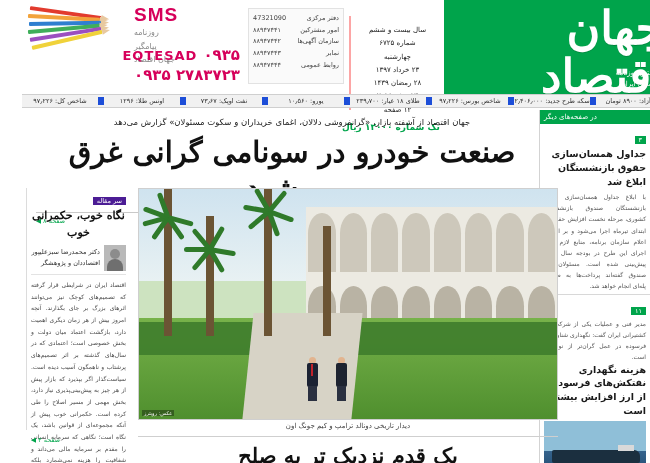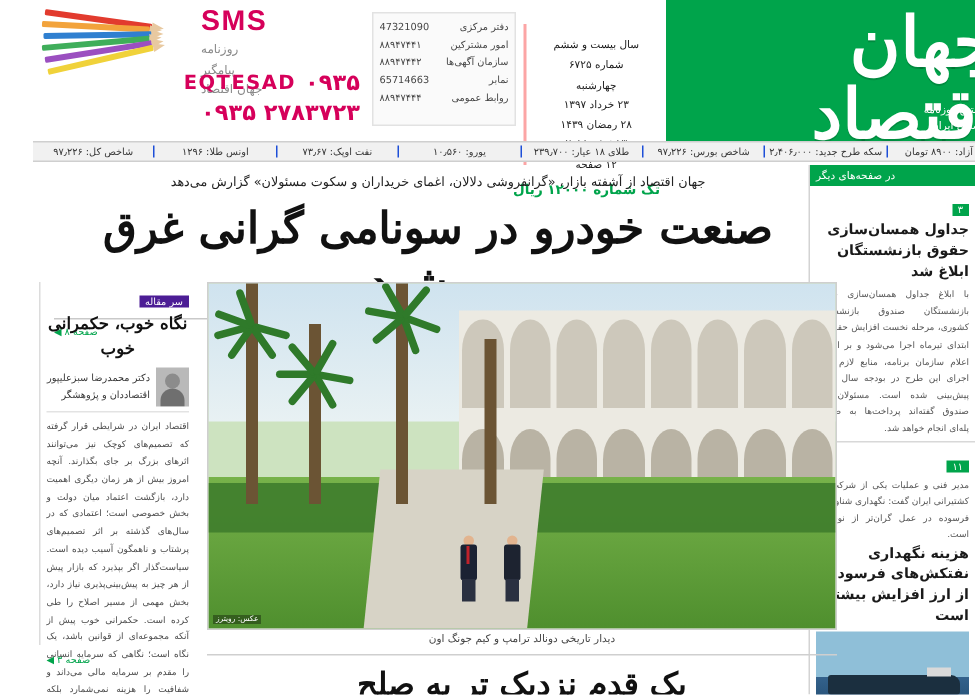--- a/index.html
+++ b/index.html
@@ -103,21 +103,21 @@
   .mast-right-mini .r { display: flex; justify-content: space-between; }
 
   
   .infostrip {
     position: absolute; top: 94px; left: 0; width: 650px; height: 14px;
     background: #f1f1f1; border-top: 1px solid #cfcfcf; border-bottom: 1px solid #cfcfcf;
     display: flex; direction: rtl; align-items: center;
     font-size: 6.5px; color: #333;
   }
   .infostrip .cell {
-    flex: 1; text-align: center; border-left: 1px solid #1d4ed8;
+    flex: 1; text-align: center; border-left: 6px solid #1d4ed8;
     white-space: nowrap; overflow: hidden;
   }
   .infostrip .cell:last-child { border-left: none; }
 
   
   .rightcol {
     position: absolute; top: 110px; right: 0; width: 110px; height: 353px;
     border-right: 0;
   }
   .rc-head {
@@ -344,21 +344,21 @@
         <div class="r">
             <span>امور مشترکین</span>
             <span>۸۸۹۴۷۴۴۱</span>
           </div>
         <div class="r">
             <span>سازمان آگهی‌ها</span>
             <span>۸۸۹۴۷۴۴۲</span>
           </div>
         <div class="r">
             <span>نمابر</span>
-            <span>65714663</span>
+            <span>۸۸۹۴۷۴۴۳</span>
           </div>
         <div class="r">
             <span>روابط عمومی</span>
             <span>۸۸۹۴۷۴۴۴</span>
           </div>
       </div>
     </div>
 
     <div class="mast-mid">
       <div class="line">سال بیست و ششم</div>

